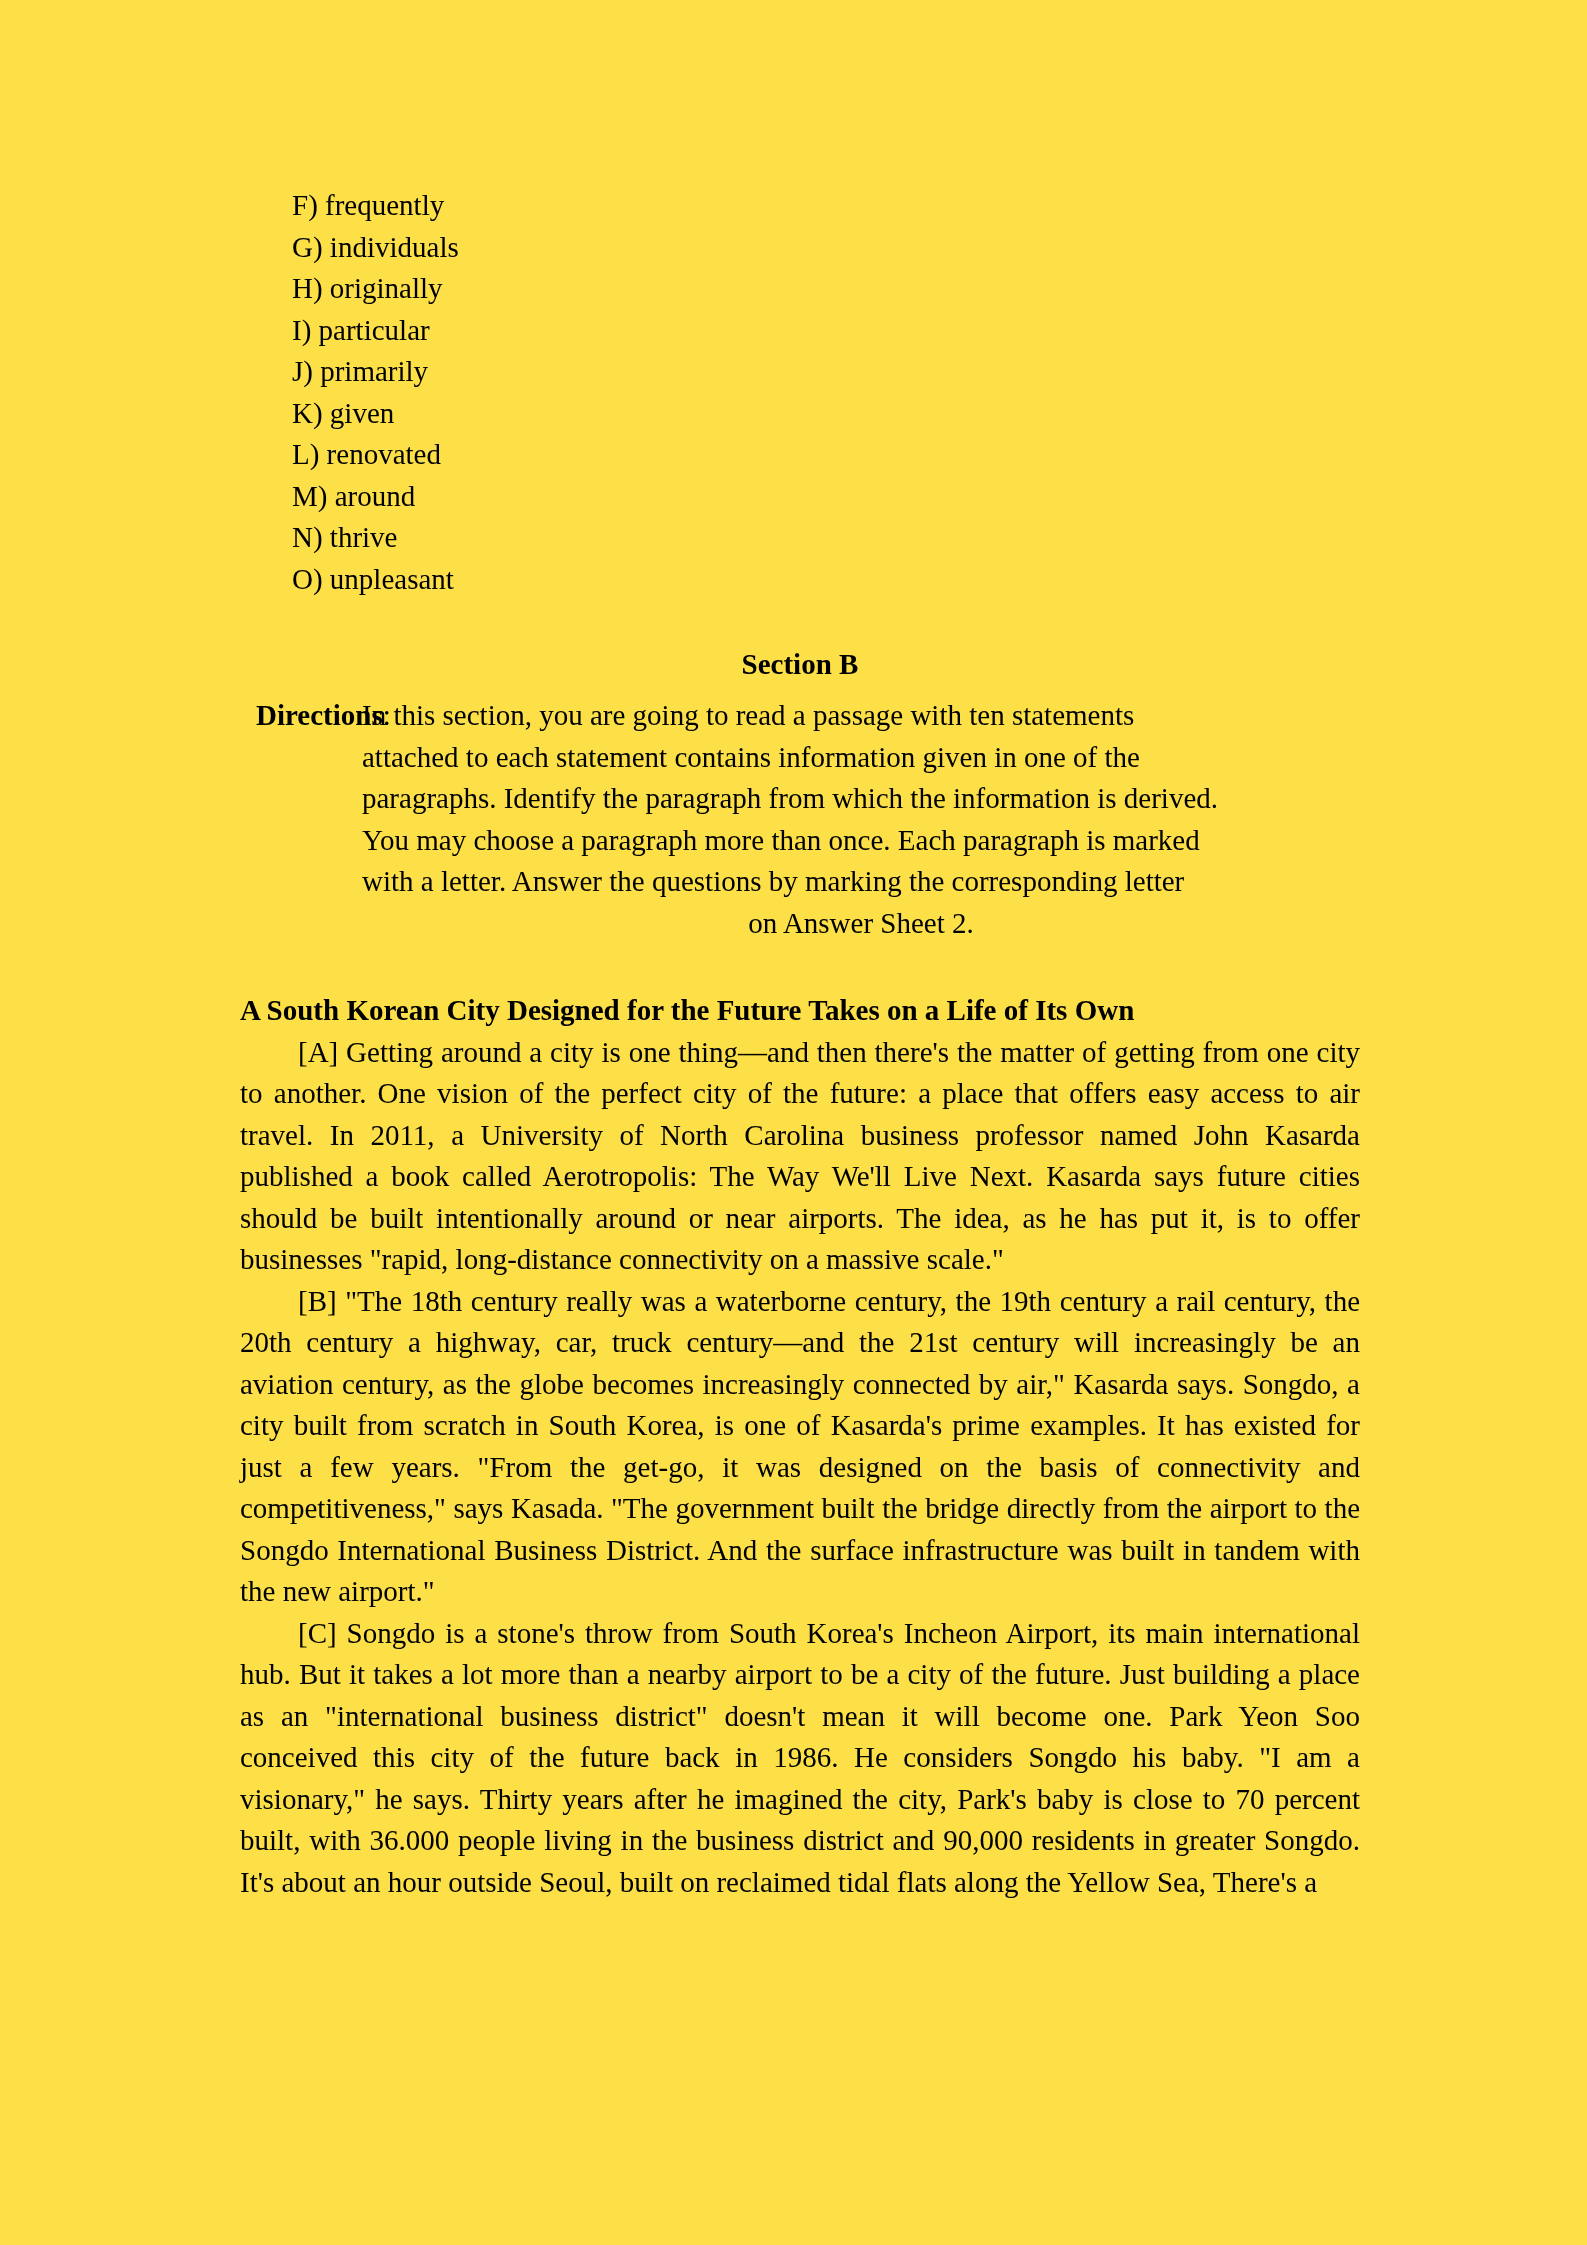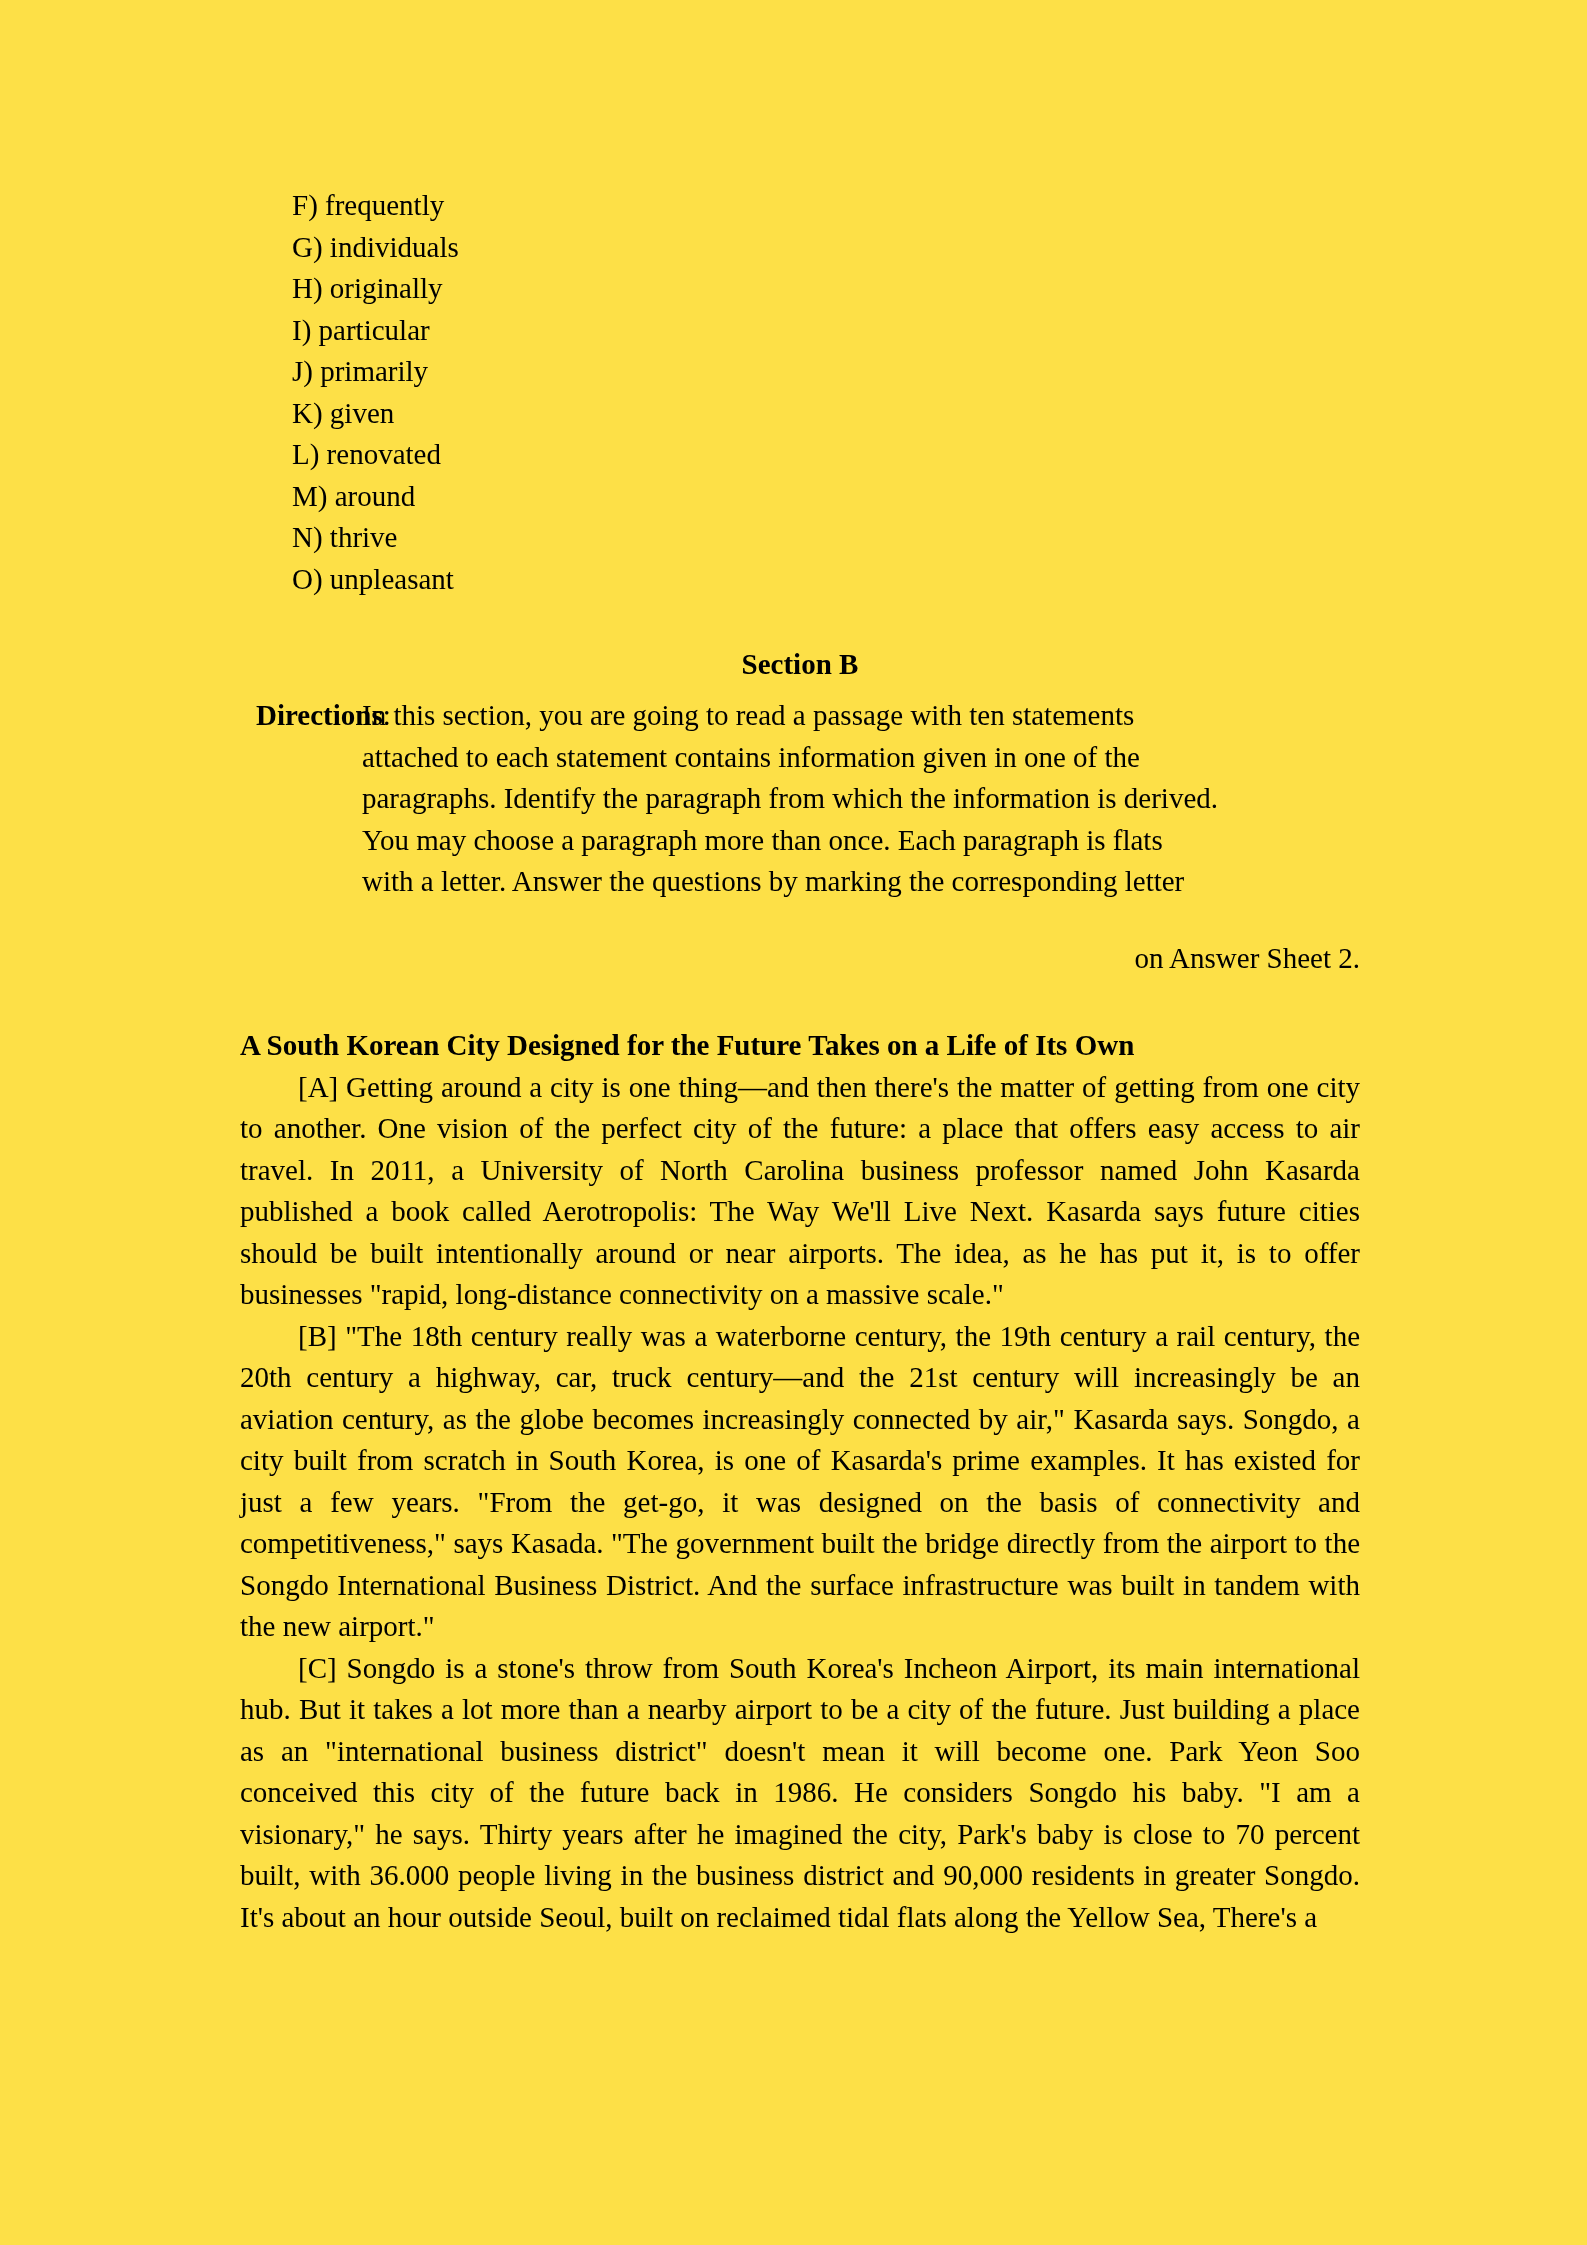--- a/index.html
+++ b/index.html
@@ -66,22 +66,21 @@
   }
   .dir-lines {
     margin-left: 122px;
   }
   .dir-lines p {
     margin: 0;
     text-align: justify;
     text-justify: inter-word;
   }
   .dir-lines p.last {
-    text-align: right;
-    margin-top: 35px;
+    text-align: center;
   }
 
   
   .passage-title {
     font-weight: bold;
     font-size: 29px;
     margin-top: 46px;
     margin-bottom: 0;
     line-height: 41.5px;
   }
@@ -120,21 +119,21 @@
     <div class="section-head">Section B</div>
 
     <div class="directions">
       <div class="dir-hang">
         <span class="dir-label">Directions</span><span>:</span>
       </div>
       <div class="dir-lines">
         <p>In this section, you are going to read a passage with ten statements</p>
         <p>attached to each statement contains information given in one of the</p>
         <p>paragraphs. Identify the paragraph from which the information is derived.</p>
-        <p>You may choose a paragraph more than once. Each paragraph is flats</p>
+        <p>You may choose a paragraph more than once. Each paragraph is marked</p>
         <p>with a letter. Answer the questions by marking the corresponding letter</p>
         <p class="last">on Answer Sheet 2.</p>
       </div>
     </div>
 
     <div class="passage-title">A South Korean City Designed for the Future Takes on a Life of Its Own</div>
 
     <p class="para">[A] Getting around a city is one thing—and then there's the matter of getting from one city to another. One vision of the perfect city of the future: a place that offers easy access to air travel. In 2011, a University of North Carolina business professor named John Kasarda published a book called Aerotropolis: The Way We'll Live Next. Kasarda says future cities should be built intentionally around or near airports. The idea, as he has put it, is to offer businesses "rapid, long-distance connectivity on a massive scale."</p>
     <p class="para">[B] "The 18th century really was a waterborne century, the 19th century a rail century, the 20th century a highway, car, truck century—and the 21st century will increasingly be an aviation century, as the globe becomes increasingly connected by air," Kasarda says. Songdo, a city built from scratch in South Korea, is one of Kasarda's prime examples. It has existed for just a few years. "From the get-go, it was designed on the basis of connectivity and competitiveness," says Kasada. "The government built the bridge directly from the airport to the Songdo International Business District. And the surface infrastructure was built in tandem with the new airport."</p>
     <p class="para last">[C] Songdo is a stone's throw from South Korea's Incheon Airport, its main international hub. But it takes a lot more than a nearby airport to be a city of the future. Just building a place as an "international business district" doesn't mean it will become one. Park Yeon Soo conceived this city of the future back in 1986. He considers Songdo his baby. "I am a visionary," he says. Thirty years after he imagined the city, Park's baby is close to 70 percent built, with 36.000 people living in the business district and 90,000 residents in greater Songdo. It's about an hour outside Seoul, built on reclaimed tidal flats along the Yellow Sea, There's a</p>

